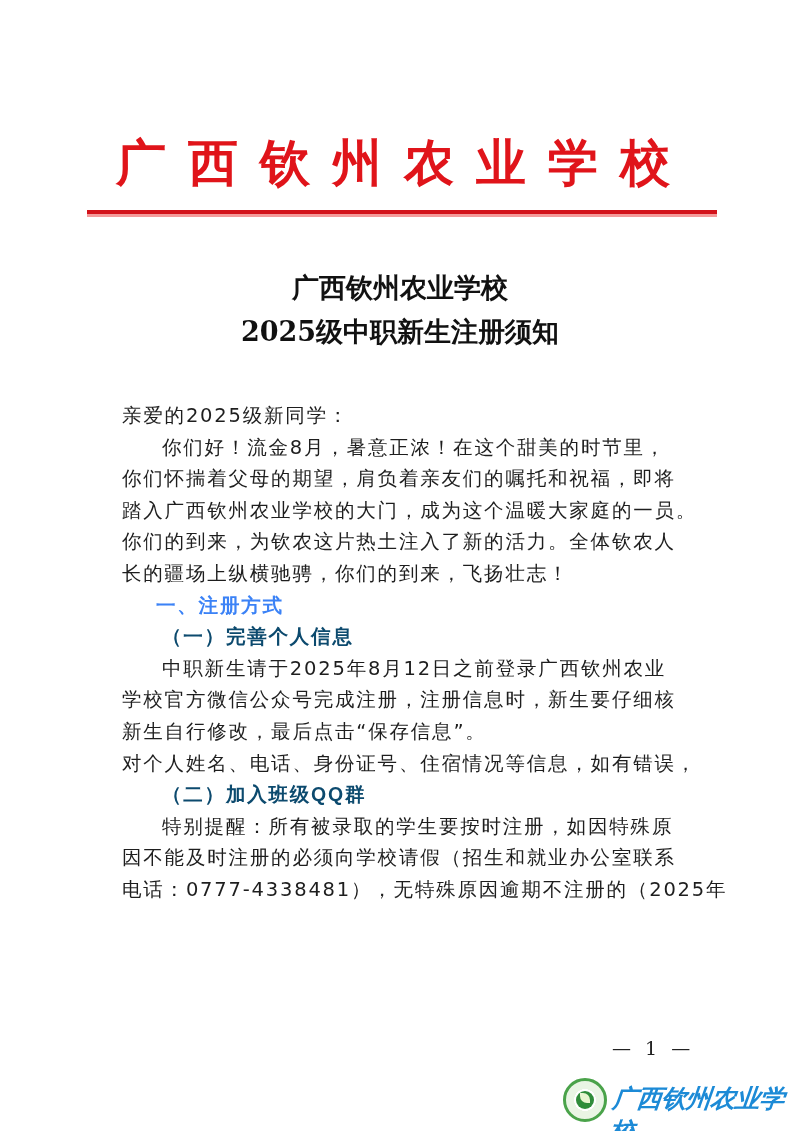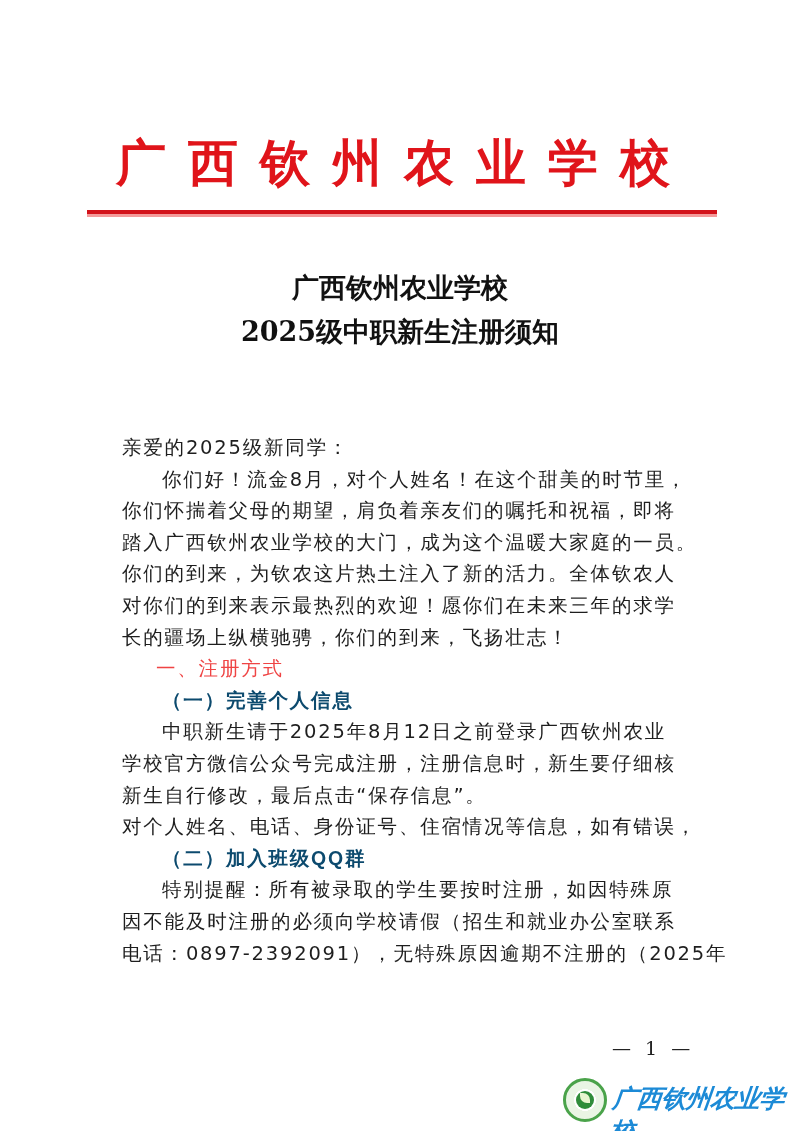--- a/index.html
+++ b/index.html
@@ -10,26 +10,26 @@
          font-family: "DejaVu Serif", "Liberation Serif", serif; line-height: 70px;
          padding-left: 8px; box-sizing: border-box; }
   .rule { position: absolute; left: 87px; width: 630px; }
   .rule-thick { top: 210px; height: 4px; background: #d3121a; }
   .rule-thin { top: 214px; height: 3px; background: #f49a9a; }
   .doc-title { position: absolute; left: 0; width: 800px; text-align: center;
          font-size: 27px; font-weight: bold; color: #111; line-height: 40px;
          font-family: "DejaVu Serif", "Liberation Serif", serif; }
   .title-1 { top: 268px; }
   .title-2 { top: 312px; }
-  .body { position: absolute; left: 122px; top: 400px; width: 560px; margin-top: 32px; }
+  .body { position: absolute; left: 122px; top: 400px; width: 560px; }
   .line { font-size: 19.5px; line-height: 31.6px; height: 31.6px; white-space: nowrap;
          font-family: "DejaVu Sans", "Liberation Sans", sans-serif; color: #1e1e1e;
          letter-spacing: 1.8px; }
   .indent { padding-left: 40px; }
-  .h1 { font-weight: normal; font-family: "DejaVu Sans", sans-serif; padding-left: 34px; color: #ef4444; }
+  .h1 { font-weight: bold; font-family: "DejaVu Sans", sans-serif; padding-left: 34px; color: #3b82f6; }
   .h2 { font-weight: bold; font-family: Liberation Sans, sans-serif; padding-left: 40px; color: #0c4a6e; }
   .page-num { position: absolute; left: 612px; top: 1037px; font-size: 19px;
          font-family: "DejaVu Serif", serif; color: #222; letter-spacing: 4px; }
   .footer-logo { position: absolute; left: 563px; top: 1078px; width: 44px; height: 44px;
          border-radius: 50%; border: 3px solid #4aa34a; box-sizing: border-box;
          background: radial-gradient(circle, #fff 0 40%, #e9f5e4 41% 100%); }
   .footer-logo .inner { position: absolute; left: 10px; top: 10px; width: 18px; height: 18px;
          border-radius: 50%; background: #2f8c3a; }
   .footer-logo .leaf { position: absolute; left: 14px; top: 12px; width: 10px; height: 10px;
          border-radius: 0 70% 0 70%; background: #e8f5d0; }
@@ -42,36 +42,35 @@
 
 <div class="letterhead">广西钦州农业学校</div>
 <div class="rule rule-thick"></div>
 <div class="rule rule-thin"></div>
 
 <div class="doc-title title-1">广西钦州农业学校</div>
 <div class="doc-title title-2">2025级中职新生注册须知</div>
 
 <div class="body">
   <div class="line">亲爱的2025级新同学：</div>
-  <div class="line indent">你们好！流金8月，对个人姓名！在这个甜美的时节里，</div>
+  <div class="line indent">你们好！流金8月，暑意正浓！在这个甜美的时节里，</div>
   <div class="line">你们怀揣着父母的期望，肩负着亲友们的嘱托和祝福，即将</div>
   <div class="line">踏入广西钦州农业学校的大门，成为这个温暖大家庭的一员。</div>
   <div class="line">你们的到来，为钦农这片热土注入了新的活力。全体钦农人</div>
-  <div class="line">对你们的到来表示最热烈的欢迎！愿你们在未来三年的求学</div>
   <div class="line">长的疆场上纵横驰骋，你们的到来，飞扬壮志！</div>
   <div class="line h1">一、注册方式</div>
   <div class="line h2">（一）完善个人信息</div>
   <div class="line indent">中职新生请于2025年8月12日之前登录广西钦州农业</div>
   <div class="line">学校官方微信公众号完成注册，注册信息时，新生要仔细核</div>
   <div class="line">新生自行修改，最后点击“保存信息”。</div>
   <div class="line">对个人姓名、电话、身份证号、住宿情况等信息，如有错误，</div>
   <div class="line h2">（二）加入班级QQ群</div>
   <div class="line indent">特别提醒：所有被录取的学生要按时注册，如因特殊原</div>
   <div class="line">因不能及时注册的必须向学校请假（招生和就业办公室联系</div>
-  <div class="line">电话：0897-2392091），无特殊原因逾期不注册的（2025年</div>
+  <div class="line">电话：0777-4338481），无特殊原因逾期不注册的（2025年</div>
 </div>
 
 <div class="page-num">— 1 —</div>
 
 <div class="footer-logo">
   <div class="inner"></div>
   <div class="leaf"></div>
 </div>
 <div class="footer-name">广西钦州农业学校</div>
 

